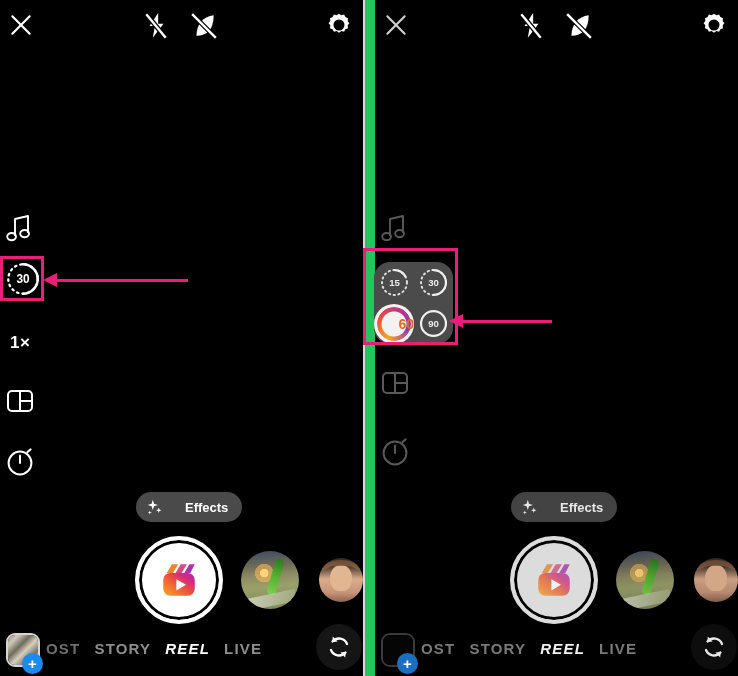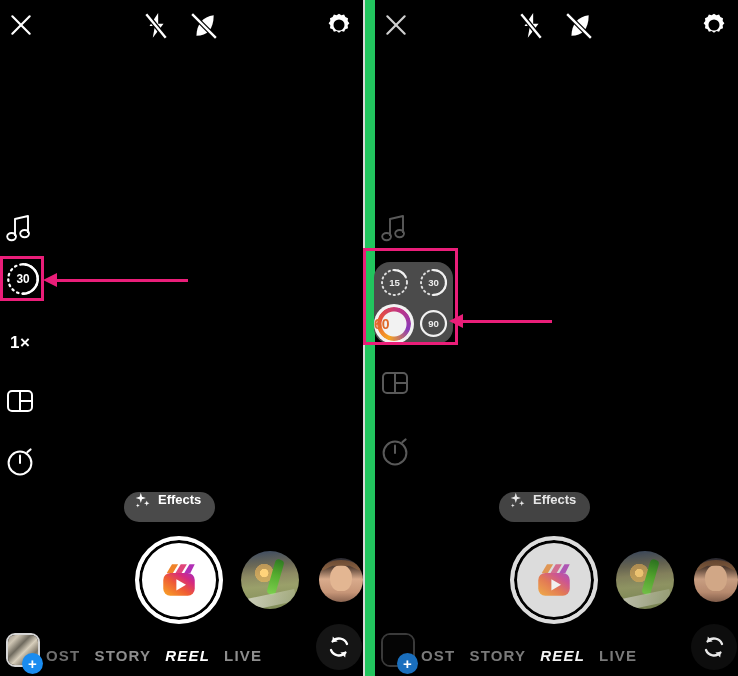--- a/index.html
+++ b/index.html
@@ -34,31 +34,31 @@
   .arrow{position:absolute;height:3px;background:#ea1e79;}
   .arrow:after{content:"";position:absolute;left:-13px;top:-6px;width:0;height:0;
      border-top:7.5px solid transparent;border-bottom:7.5px solid transparent;border-right:14px solid #ea1e79;}
   .arrow-l{left:56px;top:279px;width:132px;}
   .arrow-r{left:462px;top:320px;width:90px;}
 
   
   .dur-popup{position:absolute;left:8px;top:11px;width:79px;height:82px;background:#4b4b4b;border-radius:16px;
      display:grid;grid-template-columns:1fr 1fr;grid-template-rows:1fr 1fr;align-items:center;justify-items:center;}
   .popup-wrap{position:absolute;left:366px;top:251px;width:95px;height:97px;}
-  .dur-opt{width:33px;height:33px;position:relative;display:flex;align-items:center;justify-content:flex-start;}
+  .dur-opt{width:33px;height:33px;position:relative;display:flex;align-items:center;justify-content:flex-end;}
   .dur-opt .num{font-size:10px;font-weight:bold;color:#e8e8e8;position:relative;z-index:3;}
   .dur-opt.sel{width:40px;height:40px;border-radius:50%;background:#f2f2f2;}
   .dur-opt.sel .num{color:#e06a2b;font-size:14px;}
   .sel-ring{position:absolute;left:3px;top:3px;width:34px;height:34px;border-radius:50%;
      background:conic-gradient(from 200deg,#f5a623,#e8503a,#c13584,#8a3ab9,#f5a623);
      -webkit-mask:radial-gradient(circle,transparent 12px,#000 13px);mask:radial-gradient(circle,transparent 12px,#000 13px);}
 
   
-  .effects{position:absolute;left:124px;top:492px;height:30px;padding:0 14px 0 10px;border-radius:16px;
-     background:#4a4a4a;display:flex;gap:7px;}
+  .effects{position:absolute;left:136px;top:492px;height:30px;padding:0 14px 0 10px;border-radius:16px;
+     background:#4a4a4a;display:flex;align-items:center;gap:22px;}
   .effects .lbl{color:#fff;font-size:13px;font-weight:bold;}
 
   
   .record{position:absolute;left:135px;top:536px;width:88px;height:88px;border-radius:50%;
      background:#fff;box-sizing:border-box;border:4px solid #fff;box-shadow:0 0 0 3px #000 inset;
      display:flex;align-items:center;justify-content:center;}
   .reels-ico{width:42px;height:42px;}
   .thumb{position:absolute;border-radius:50%;overflow:hidden;top:551px;}
   .thumb.t1{left:241px;width:58px;height:58px;}
   .thumb.t2{left:319px;width:44px;height:44px;top:558px;}
@@ -78,21 +78,21 @@
      background:linear-gradient(180deg,#6b4a33,#a87a52);z-index:-0;clip-path:polygon(0 0,100% 0,100% 55%,72% 30%,28% 30%,0 55%);}
 
   
   .gallery{position:absolute;left:6px;top:633px;width:34px;height:34px;border-radius:9px;overflow:hidden;
      border:2px solid #d6d6d6;box-sizing:border-box;}
   .gal-img{width:100%;height:100%;
      background:linear-gradient(135deg,#9a9288 0%,#cfc6b4 18%,#6f6a5e 38%,#d8cfbc 55%,#7d7668 75%,#b9b0a0 100%);}
   .gal-empty{width:100%;height:100%;background:#050505;}
   .plus{position:absolute;left:22px;top:653px;width:21px;height:21px;border-radius:50%;background:#1a8cf0;
      display:flex;align-items:center;justify-content:center;color:#fff;font-size:15px;line-height:1;font-weight:bold;}
-  .modes{position:absolute;top:640px;left:44px;width:250px;height:24px;display:flex;align-items:flex-end;gap:14px;}
+  .modes{position:absolute;top:640px;left:44px;width:250px;height:24px;display:flex;align-items:flex-start;gap:14px;}
   .mode{color:#8d8d8d;font-size:15px;letter-spacing:1.2px;font-weight:bold;}
   .mode.active{color:#fff;font-style:italic;}
   .mode.cut{color:#6f6f6f;margin-left:2px;}
   .flip{position:absolute;left:316px;top:624px;width:46px;height:46px;border-radius:50%;background:#151515;
      display:flex;align-items:center;justify-content:center;}
 
   
   .right .record{background:#dcdcdc;border-color:#dcdcdc;}
   .right .reels-ico{opacity:.85;}
   .right .thumb{filter:brightness(.92);}

